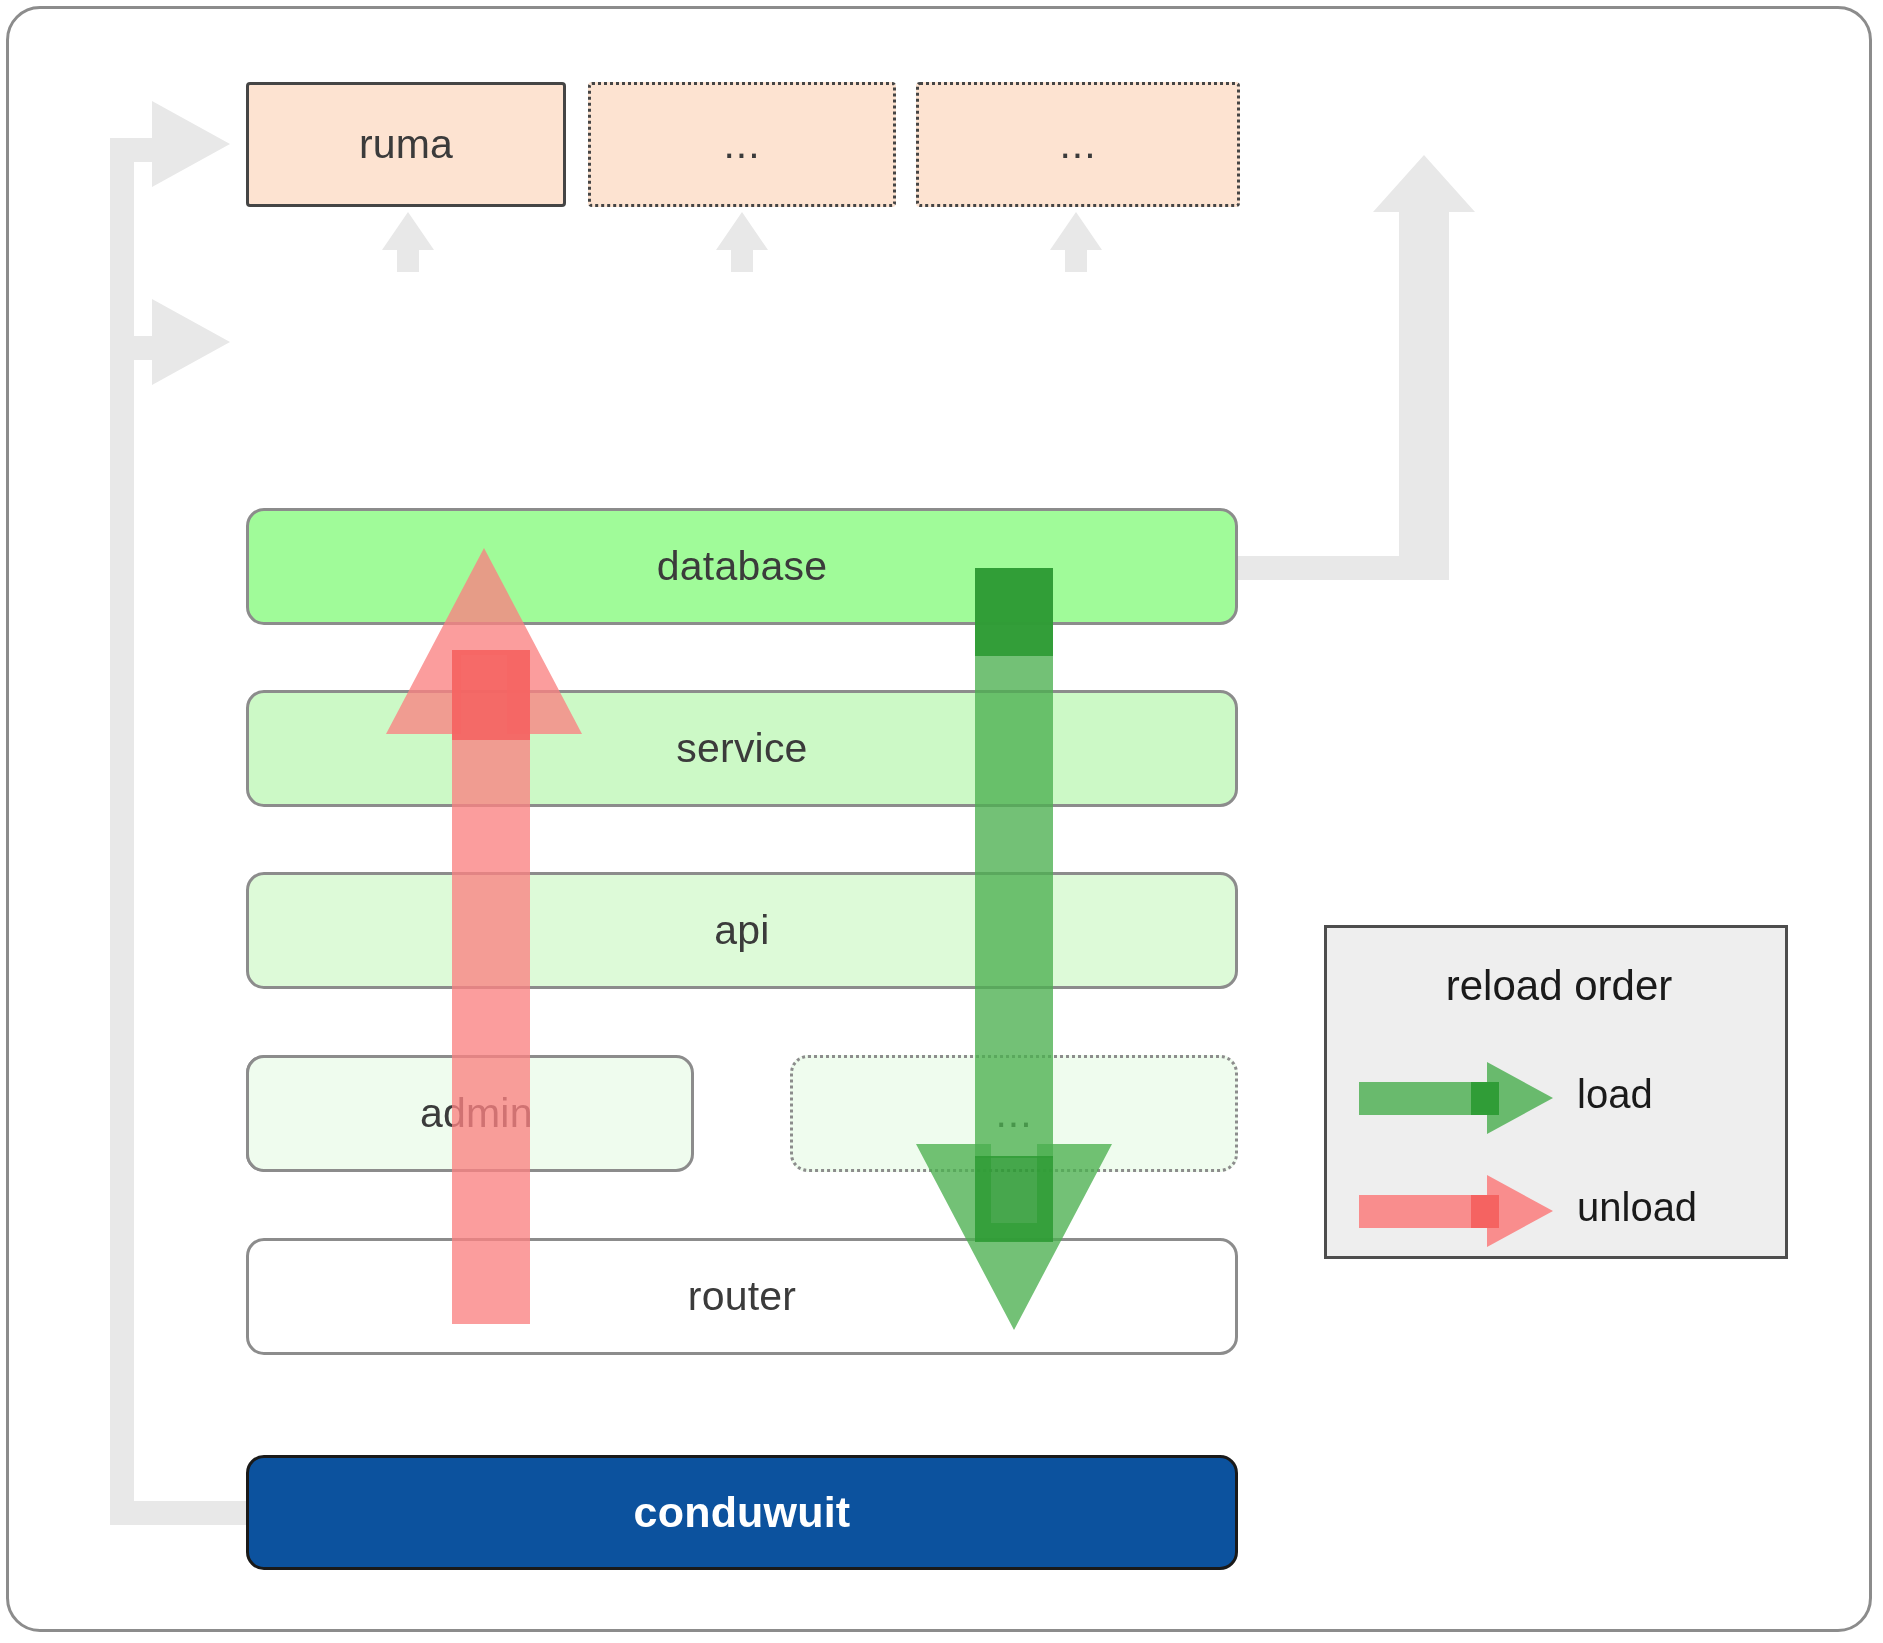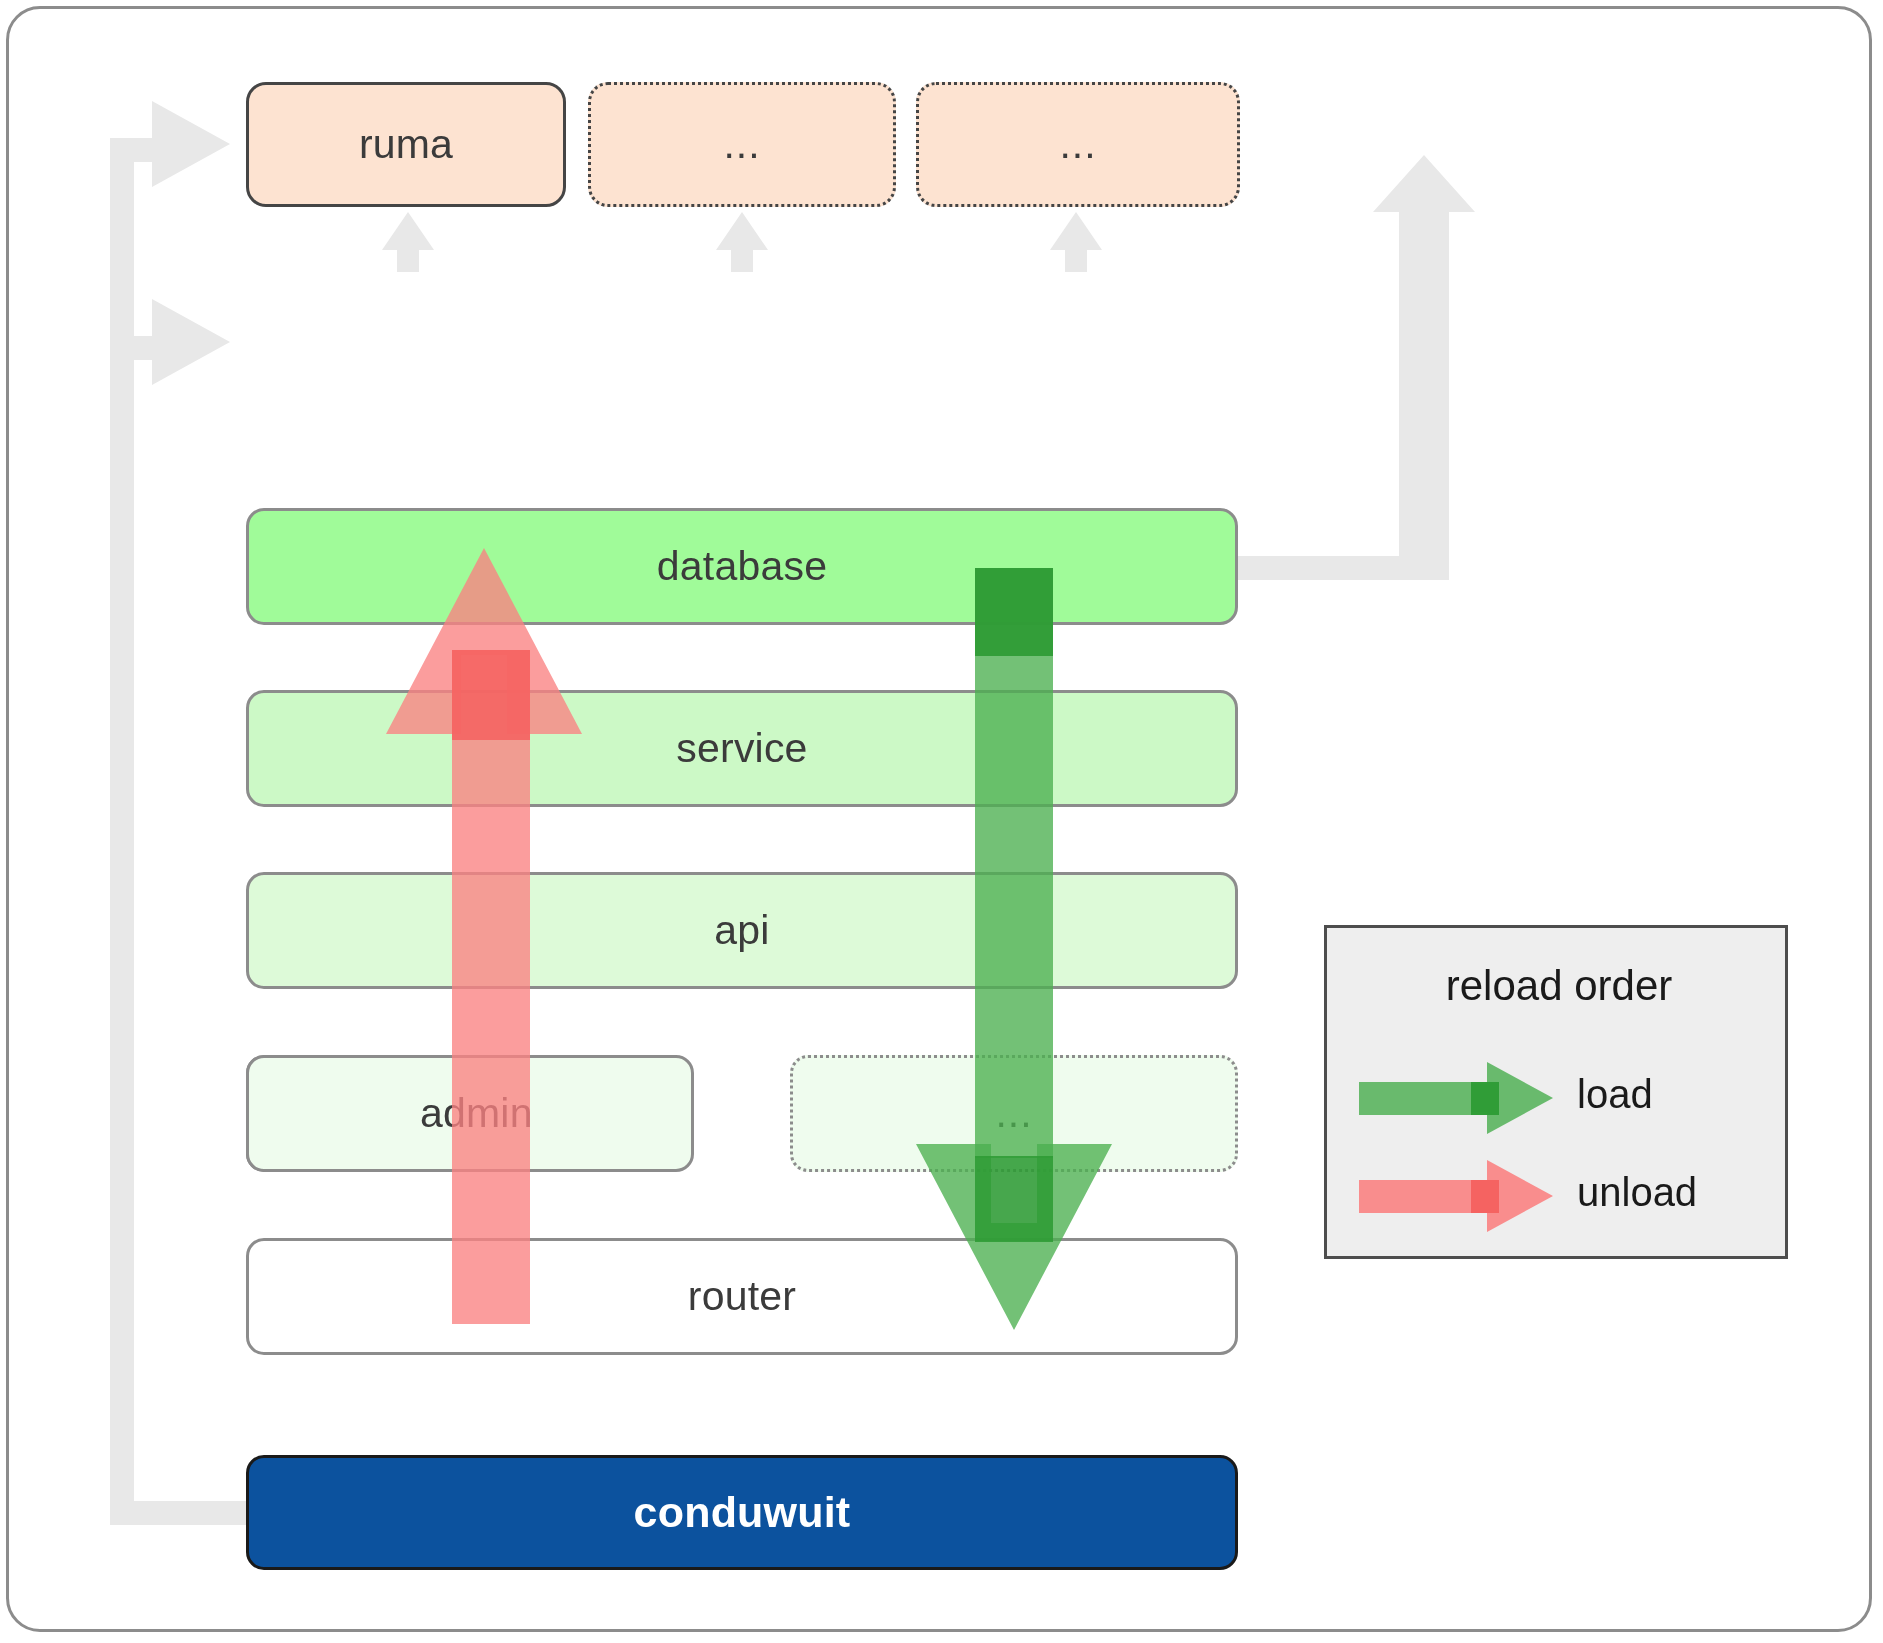--- a/index.html
+++ b/index.html
@@ -54,21 +54,21 @@
     white-space: nowrap;
   }
   .node .label.ellipsis {
     font-size: 41px;
     letter-spacing: 1px;
   }
 
   .node.dep {
     background: #fde3d1;
     border: 3px solid #454545;
-    border-radius: 20px;
+    border-radius: 4px;
   }
   .node.dep.stub {
     border: 3px dotted #454545;
   }
   .node.layer-core {
     background: #d4e5fa;
     border: 3px solid #8c8c8c;
     border-radius: 18px;
   }
   .node.layer-database {
@@ -132,21 +132,21 @@
     font-size: 42px;
     color: #1a1a1a;
   }
   .legend-row {
     position: absolute;
     left: 0;
     width: 464px;
     height: 80px;
   }
   .legend-row.row-load { top: 130px; }
-  .legend-row.row-unload { top: 228px; padding-left: 28px; }
+  .legend-row.row-unload { top: 243px; padding-left: 28px; }
   .legend-swatch {
     position: absolute;
     left: 32px;
     top: 0;
     width: 200px;
     height: 80px;
   }
   .legend-text {
     position: absolute;
     left: 250px;

